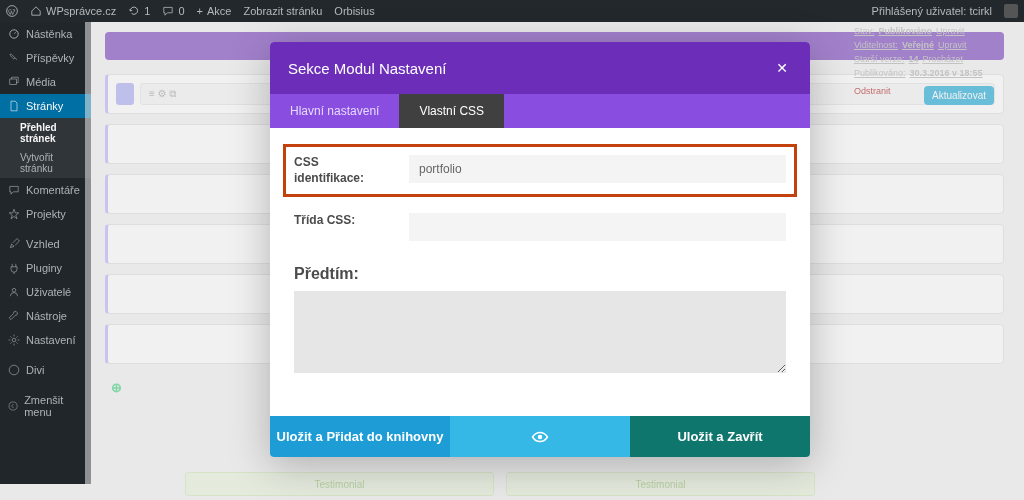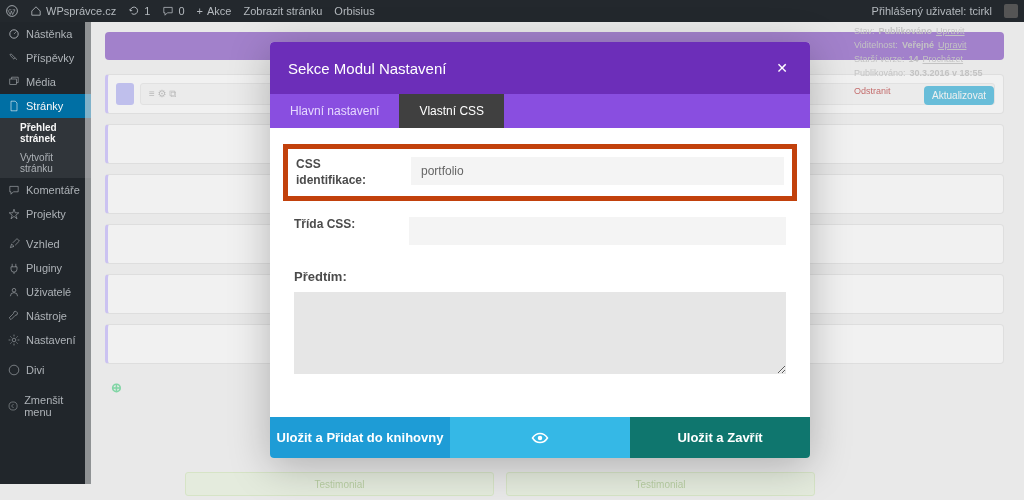--- a/index.html
+++ b/index.html
@@ -22,42 +22,42 @@
   
   .main { position: absolute; left: 85px; right: 0; top: 22px; bottom: 0; background: #f1f1f1; padding: 10px 20px; filter: opacity(0.55); }
   .purple-bar { height: 28px; background: #6c2eb9; border-radius: 4px; margin-bottom: 14px; }
   .builder-section { background: #fff; border: 1px solid #ddd; border-radius: 4px; padding: 8px; margin-bottom: 10px; }
   .builder-row { display: flex; gap: 6px; }
   .row-handle { width: 18px; background: #a3a3f7; border-radius: 3px; }
   .module-bar { flex: 1; height: 22px; background: #f4f4f4; border: 1px solid #e3e3e3; border-radius: 3px; display: flex; align-items: center; padding: 0 8px; gap: 6px; font-size: 10px; color: #999; }
   .add-section { color: #2ecc71; font-weight: 600; }
 
   .right-meta { position: absolute; right: 30px; top: 4px; width: 140px; font-size: 9px; color: #aaa; }
-  .right-meta .line { display: flex; align-items: center; gap: 4px; margin-bottom: 4px; }
+  .right-meta .line { display: flex; align-items: center; gap: 4px; margin-bottom: 4px; text-decoration: underline; }
   .update-btn { float: right; background: #00a0d2; color: #fff; padding: 4px 8px; border-radius: 4px; font-size: 10px; display: inline-block; }
 
   
   .overlay { position: absolute; inset: 22px 0 0 0; background: rgba(0,0,0,0.03); }
 
   
   .modal { position: absolute; left: 270px; top: 42px; width: 540px; background: #fff; box-shadow: 0 8px 40px rgba(0,0,0,0.25); border-radius: 4px; overflow: hidden; }
   .modal-header { background: #6c2eb9; color: #fff; padding: 14px 18px; display: flex; align-items: center; justify-content: space-between; }
   .modal-header h2 { font-size: 15px; font-weight: 500; }
   .modal-close { cursor: pointer; font-size: 14px; padding: 4px; }
   .modal-tabs { background: #894ee0; display: flex; }
   .modal-tab { padding: 10px 20px; color: #e6d9ff; font-size: 12px; cursor: pointer; }
   .modal-tab.active { background: #404040; color: #fff; }
 
   .modal-body { padding: 20px 24px; max-height: 360px; overflow-y: auto; }
   .field-row { display: flex; align-items: flex-start; margin-bottom: 24px; gap: 20px; }
-  .field-row.highlight { border: 5px solid #c2410c; padding: 8px; margin-left: -11px; margin-right: -11px; margin-bottom: 16px; margin-top: -4px; }
+  .field-row.highlight { border: 3px solid #c2410c; padding: 8px; margin-left: -11px; margin-right: -11px; margin-bottom: 16px; margin-top: -4px; }
   .field-label { width: 95px; font-size: 12px; font-weight: 600; color: #4b4b4b; line-height: 1.3; }
   .field-input { flex: 1; }
   .field-input input[type=text] { width: 100%; border: none; background: #f4f4f4; padding: 7px 10px; font-size: 12px; color: #666; outline: none; }
-  .section-label { font-size: 13px; font-weight: 600; color: #4b4b4b; margin-bottom: 8px; }
+  .section-label { font-size: 16px; font-weight: 600; color: #4b4b4b; margin-bottom: 8px; }
   .cssarea { background: #e6e6e6; width: 100%; height: 82px; border: none; outline: none; }
 
   .modal-footer { display: flex; }
   .modal-footer .btn { flex: 1; text-align: center; padding: 13px 4px; color: #fff; font-size: 13px; font-weight: 600; cursor: pointer; }
   .btn-save-lib { background: #1e9cd6; }
   .btn-eye { flex: 0 0 52px; background: #35b8e6; display: flex; align-items: center; justify-content: center; }
   .btn-save-close { background: #0f766e; }
   .eye-icon { width: 18px; height: 12px; }
 
 </style>

